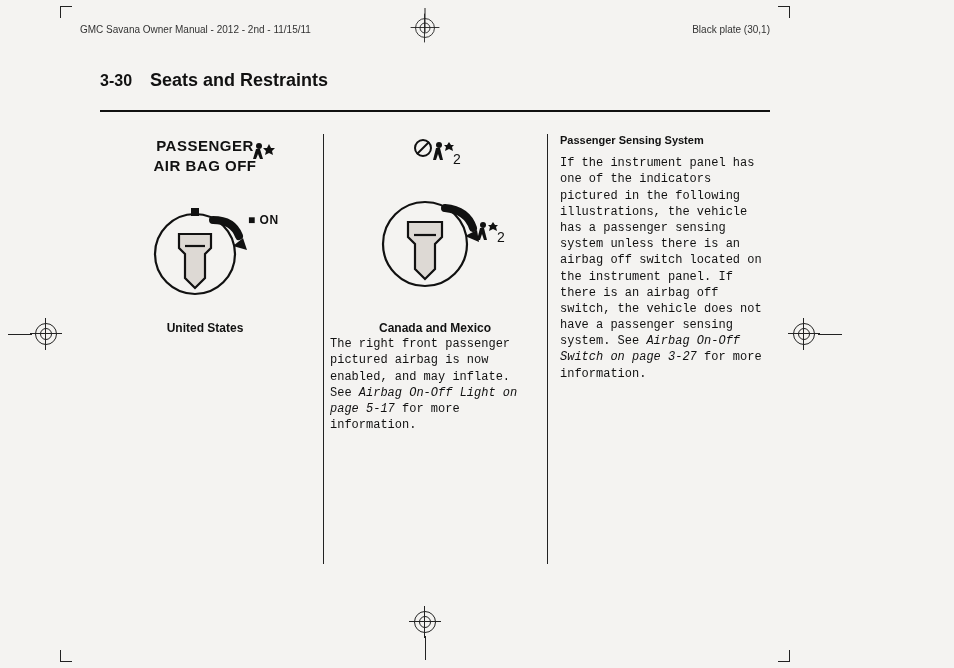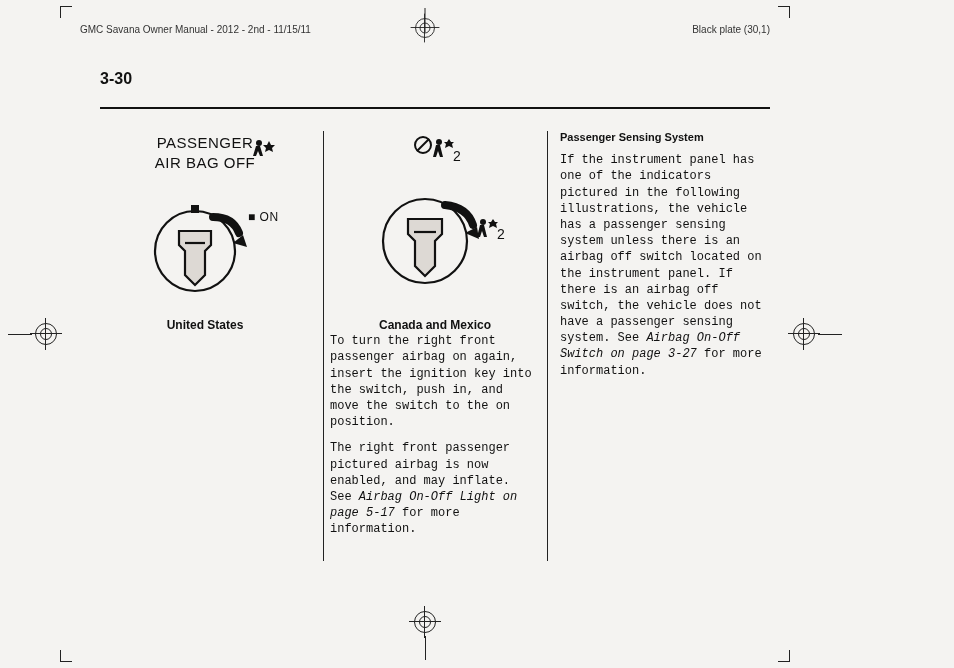--- a/index.html
+++ b/index.html
@@ -163,21 +163,21 @@
   .illus {
     width: 180px;
     height: 180px;
     margin: 0 auto 6px auto;
     position: relative;
   }
   .illus svg { width: 100%; height: 100%; }
   .illus .labels {
     position: absolute; inset: 0;
     font-family: "Arial Black", Arial, sans-serif;
-    font-weight: 400;
+    font-weight: 700;
     text-align: center;
     letter-spacing: 0.5px;
   }
   .illus .l1 { position:absolute; top:2px;  left:0; right:0; font-size:15px; }
   .illus .l2 { position:absolute; top:22px; left:0; right:0; font-size:15px; }
   .illus .lon{ position:absolute; top:78px; left:133px; font-size:12px; }
 
 </style>
 </head>
 <body>
@@ -226,20 +226,21 @@
       <span class="reg-target" style="display:inline-block; transform:scale(0.9);">
         <span class="c1"></span><span class="c2"></span><span class="hx"></span><span class="vx"></span>
       </span>
     </span>
     <span>Black plate (30,1)</span>
   </div>
 
   <div class="body-area">
     <div class="page-hd">
       <span class="num">3-30</span>
+      <span class="ttl">Seats and Restraints</span>
     </div>
 
     <div class="cols">
       <div class="divider d1"></div>
       <div class="divider d2"></div>
 
       <div class="col">
         <div class="illus">
           <div class="labels">
             <div class="l1">PASSENGER</div>
@@ -295,21 +296,20 @@
             <g transform="translate(134,88)" fill="#111" stroke="none">
               <circle cx="4" cy="3" r="3"></circle>
               <path d="M1 6 l-3 12 h3 l2 -6 2 6 h3 l-3 -12 z"></path>
               <path d="M14 0 l2 3 3 0 -2 2 1 4 -4 -2 -4 2 1 -4 -2 -2 3 0 z"></path>
               <text x="18" y="20" font-size="14" font-family="Arial">2</text>
             </g>
           </svg>
         </div>
         <div class="fig-cap">Canada and Mexico</div>
 
-        <p>To turn the right front passenger airbag on again, insert the ignition key into the switch, push in, and move the switch to the on position.</p>
         <p>
           <span>The right front passenger pictured airbag is now enabled, and may inflate. See </span>
           <em class="ref">Airbag On-Off Light on page 5-17</em>
           <span> for more information.</span>
         </p>
       </div>
 
       <div class="col">
         <div class="h2">Passenger Sensing System</div>
         <p>

